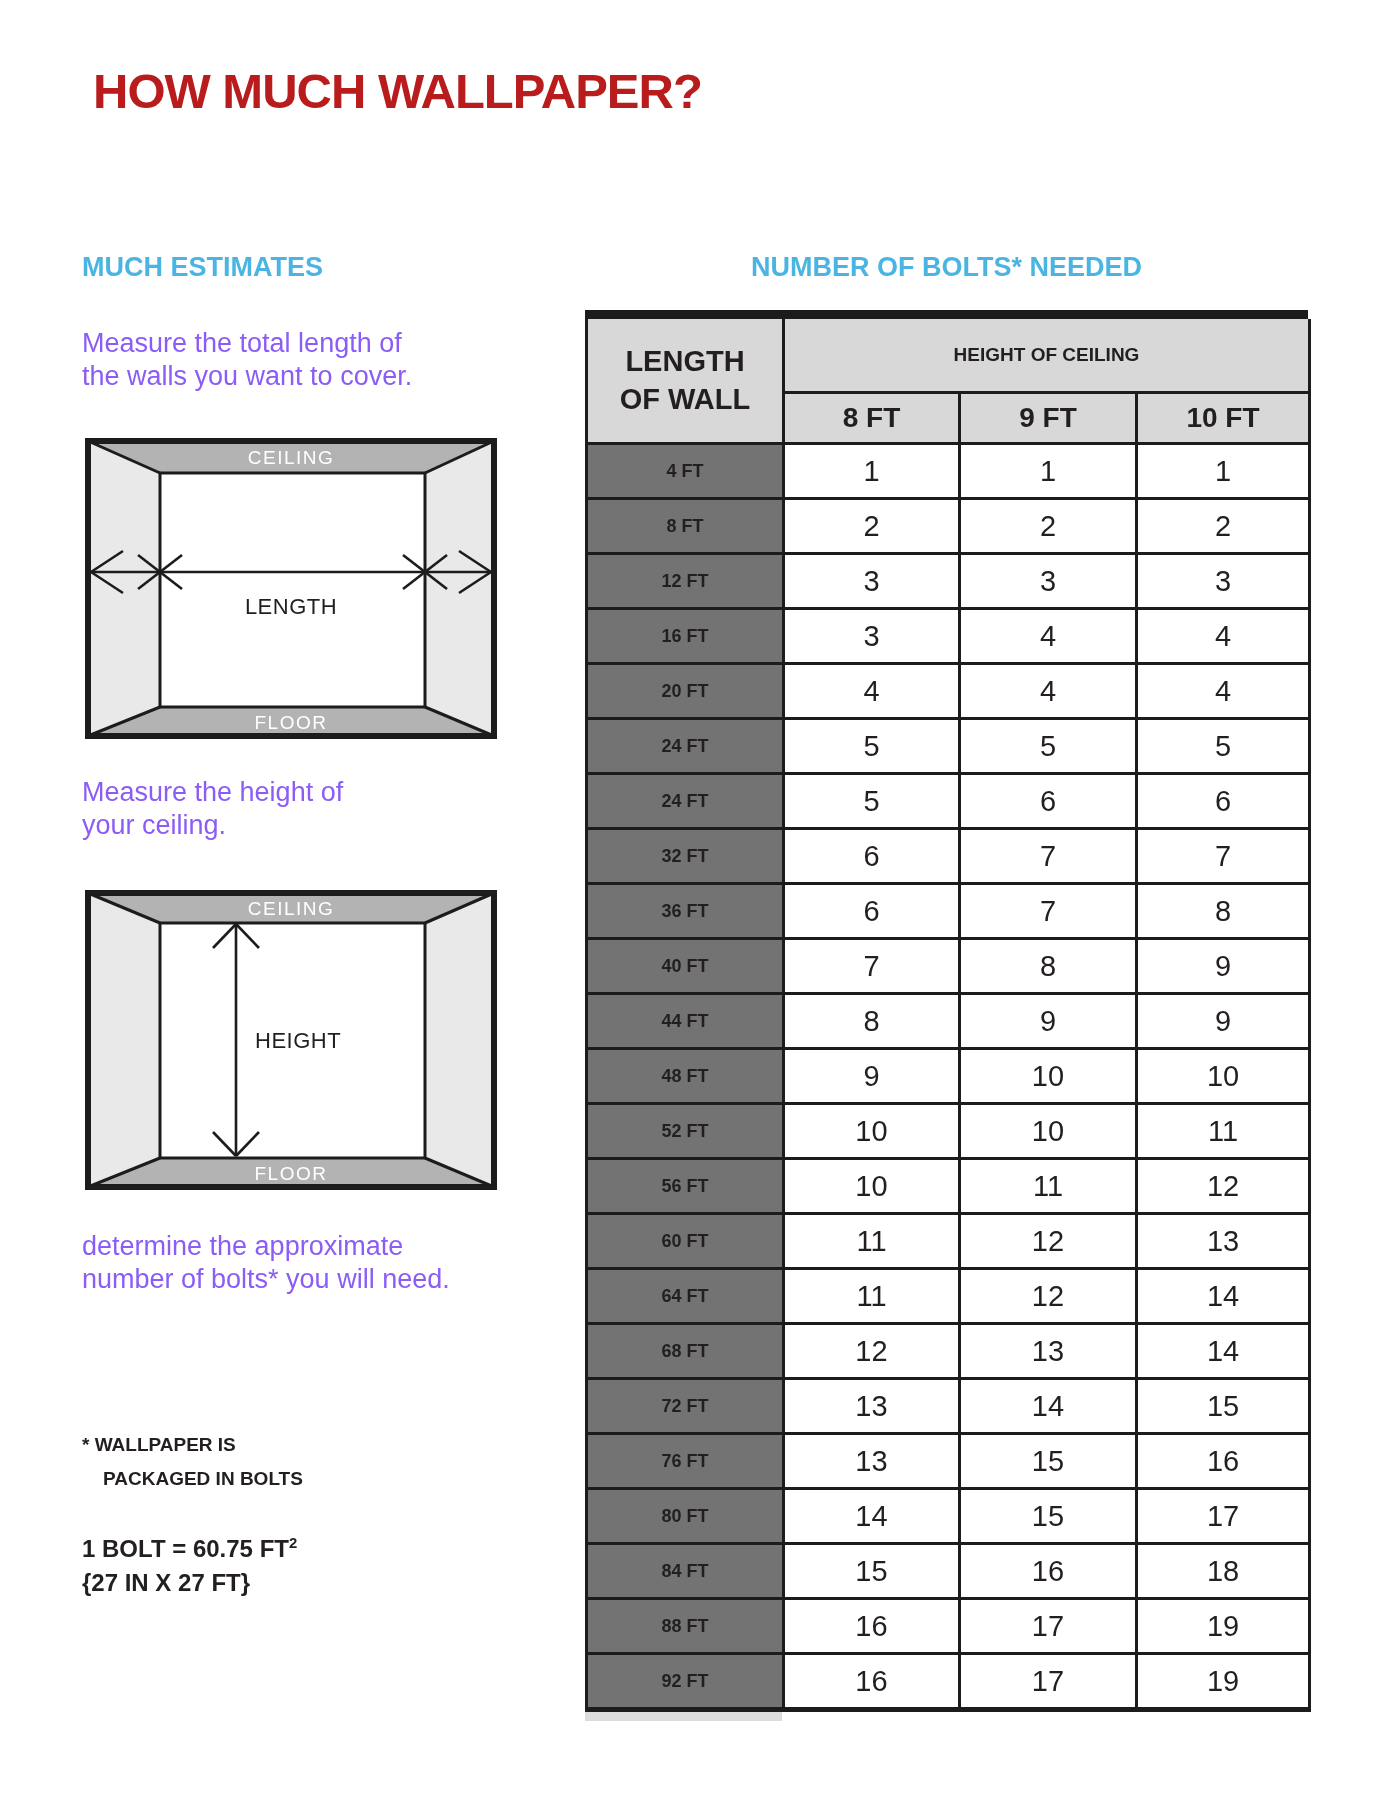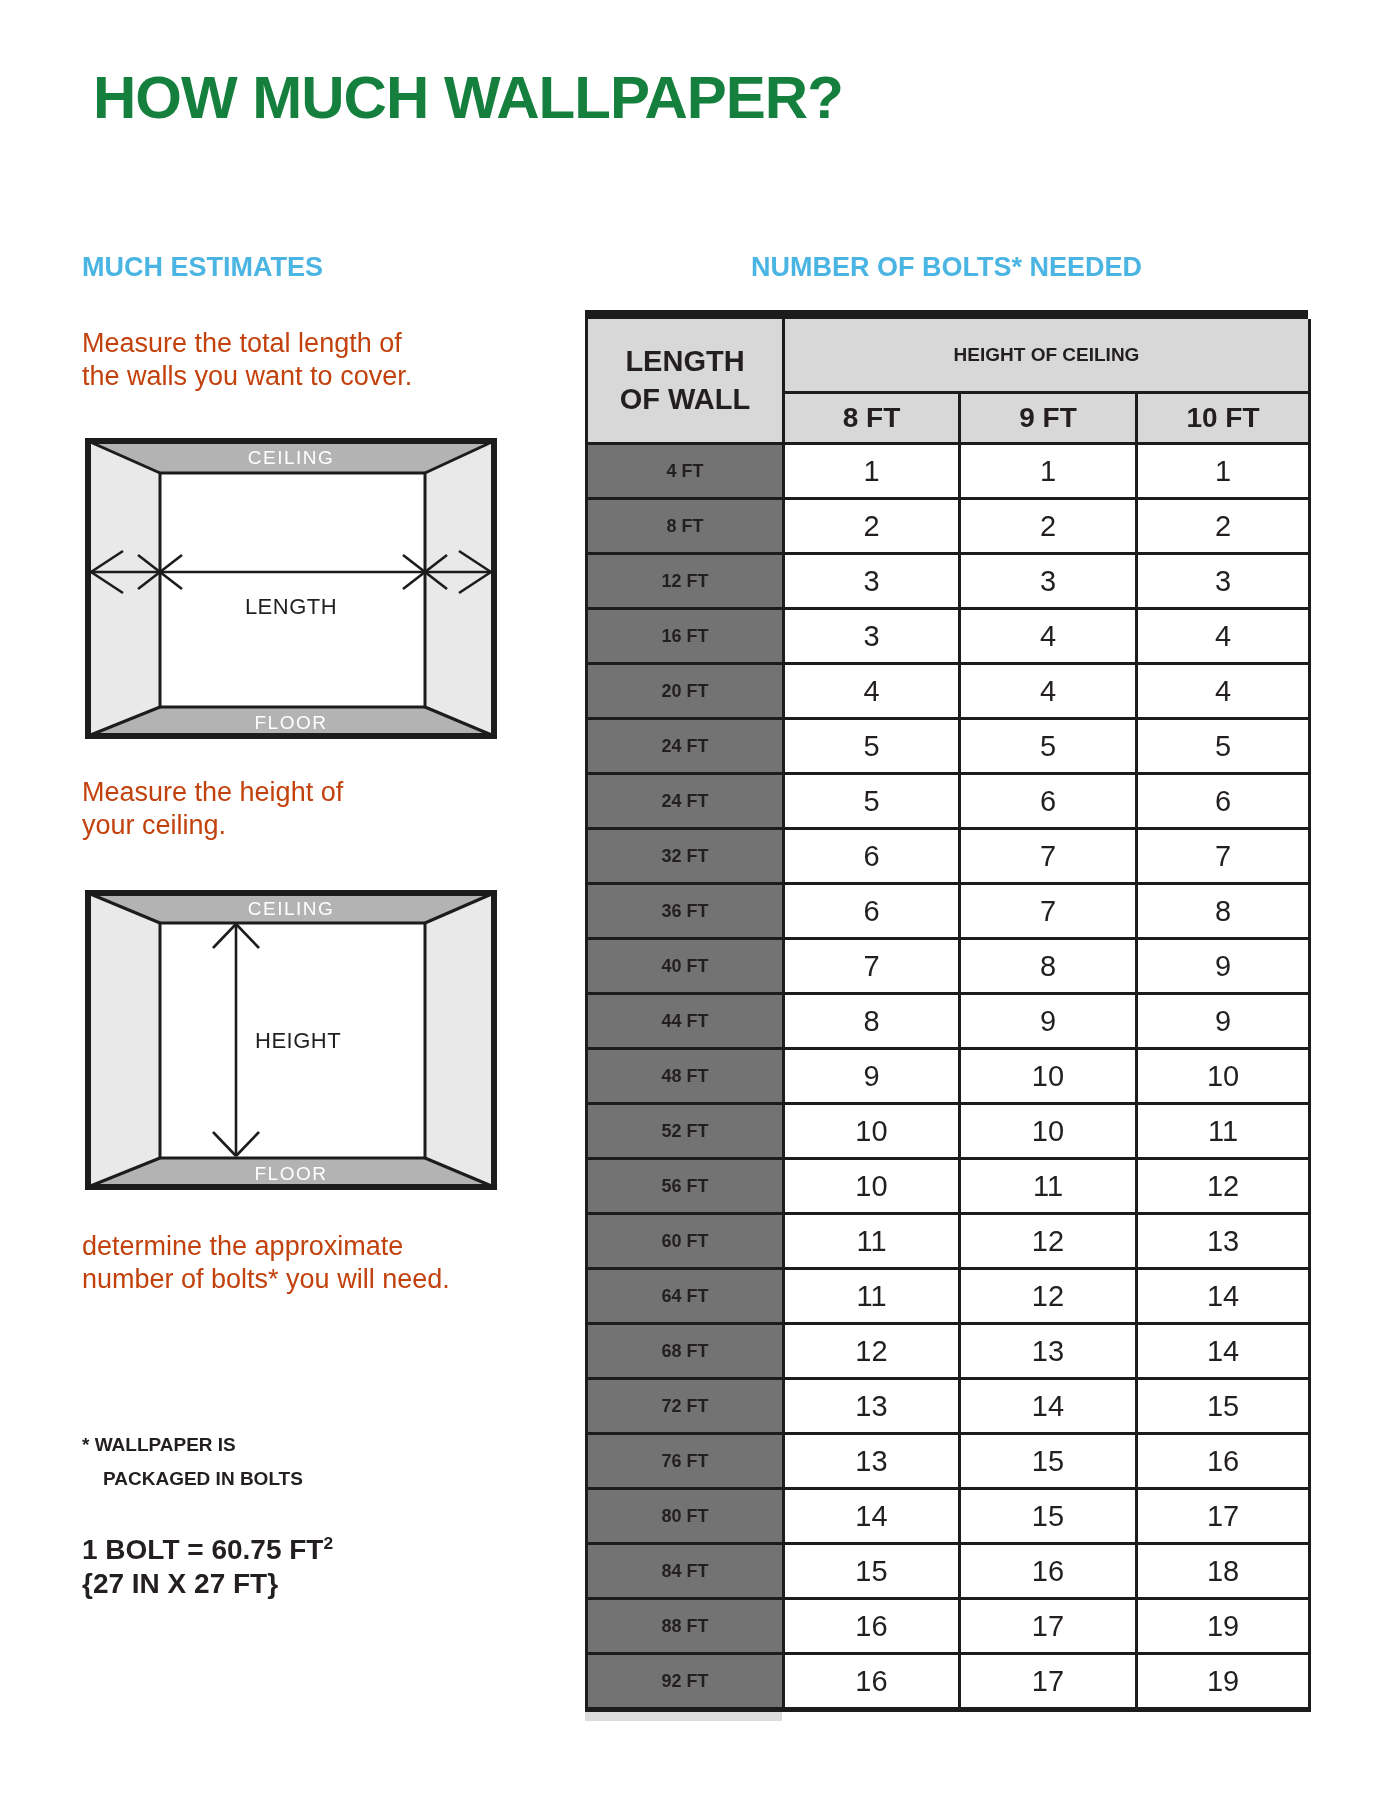--- a/index.html
+++ b/index.html
@@ -9,58 +9,58 @@
     height: 1800px;
     background: #ffffff;
     overflow: hidden;
     font-family: "Liberation Sans", "DejaVu Sans", sans-serif;
     color: #231f20;
   }
   .abs { position: absolute; }
 
   .title {
     left: 93px; top: 66px;
-    font-size: 60px;
+    font-size: 49px;
     font-weight: bold;
     letter-spacing: -1px;
-    color: #15803d;
+    color: #b91c1c;
     line-height: 1.05;
     white-space: nowrap;
   }
   .section-heading {
     font-size: 27px;
     font-weight: bold;
     color: #4ab5e2;
     white-space: nowrap;
   }
   .room-estimates { left: 82px; top: 252px; }
   .table-heading  { left: 585px; top: 252px; width: 723px; text-align: center; }
 
   .body-text {
     left: 82px;
     font-size: 27px;
     line-height: 33px;
-    color: #c2410c;
+    color: #8b5cf6;
   }
   .p1 { top: 327px; }
   .p2 { top: 776px; }
   .p3 { top: 1230px; }
 
   .footnote {
     left: 82px; top: 1428px;
     font-size: 19px;
     font-weight: bold;
     line-height: 34px;
     color: #231f20;
   }
   .footnote .indent { padding-left: 21px; text-align: center; }
 
   .bolt-eq {
     left: 82px; top: 1526px;
-    font-size: 28px;
+    font-size: 24px;
     font-weight: bold;
     line-height: 34px;
     color: #231f20;
   }
   .bolt-eq sup { font-size: 0.62em; }
 
   .diagram1 { left: 85px; top: 438px; }
   .diagram2 { left: 85px; top: 890px; }
   svg text {
     font-family: "Liberation Sans", "DejaVu Sans", sans-serif;

